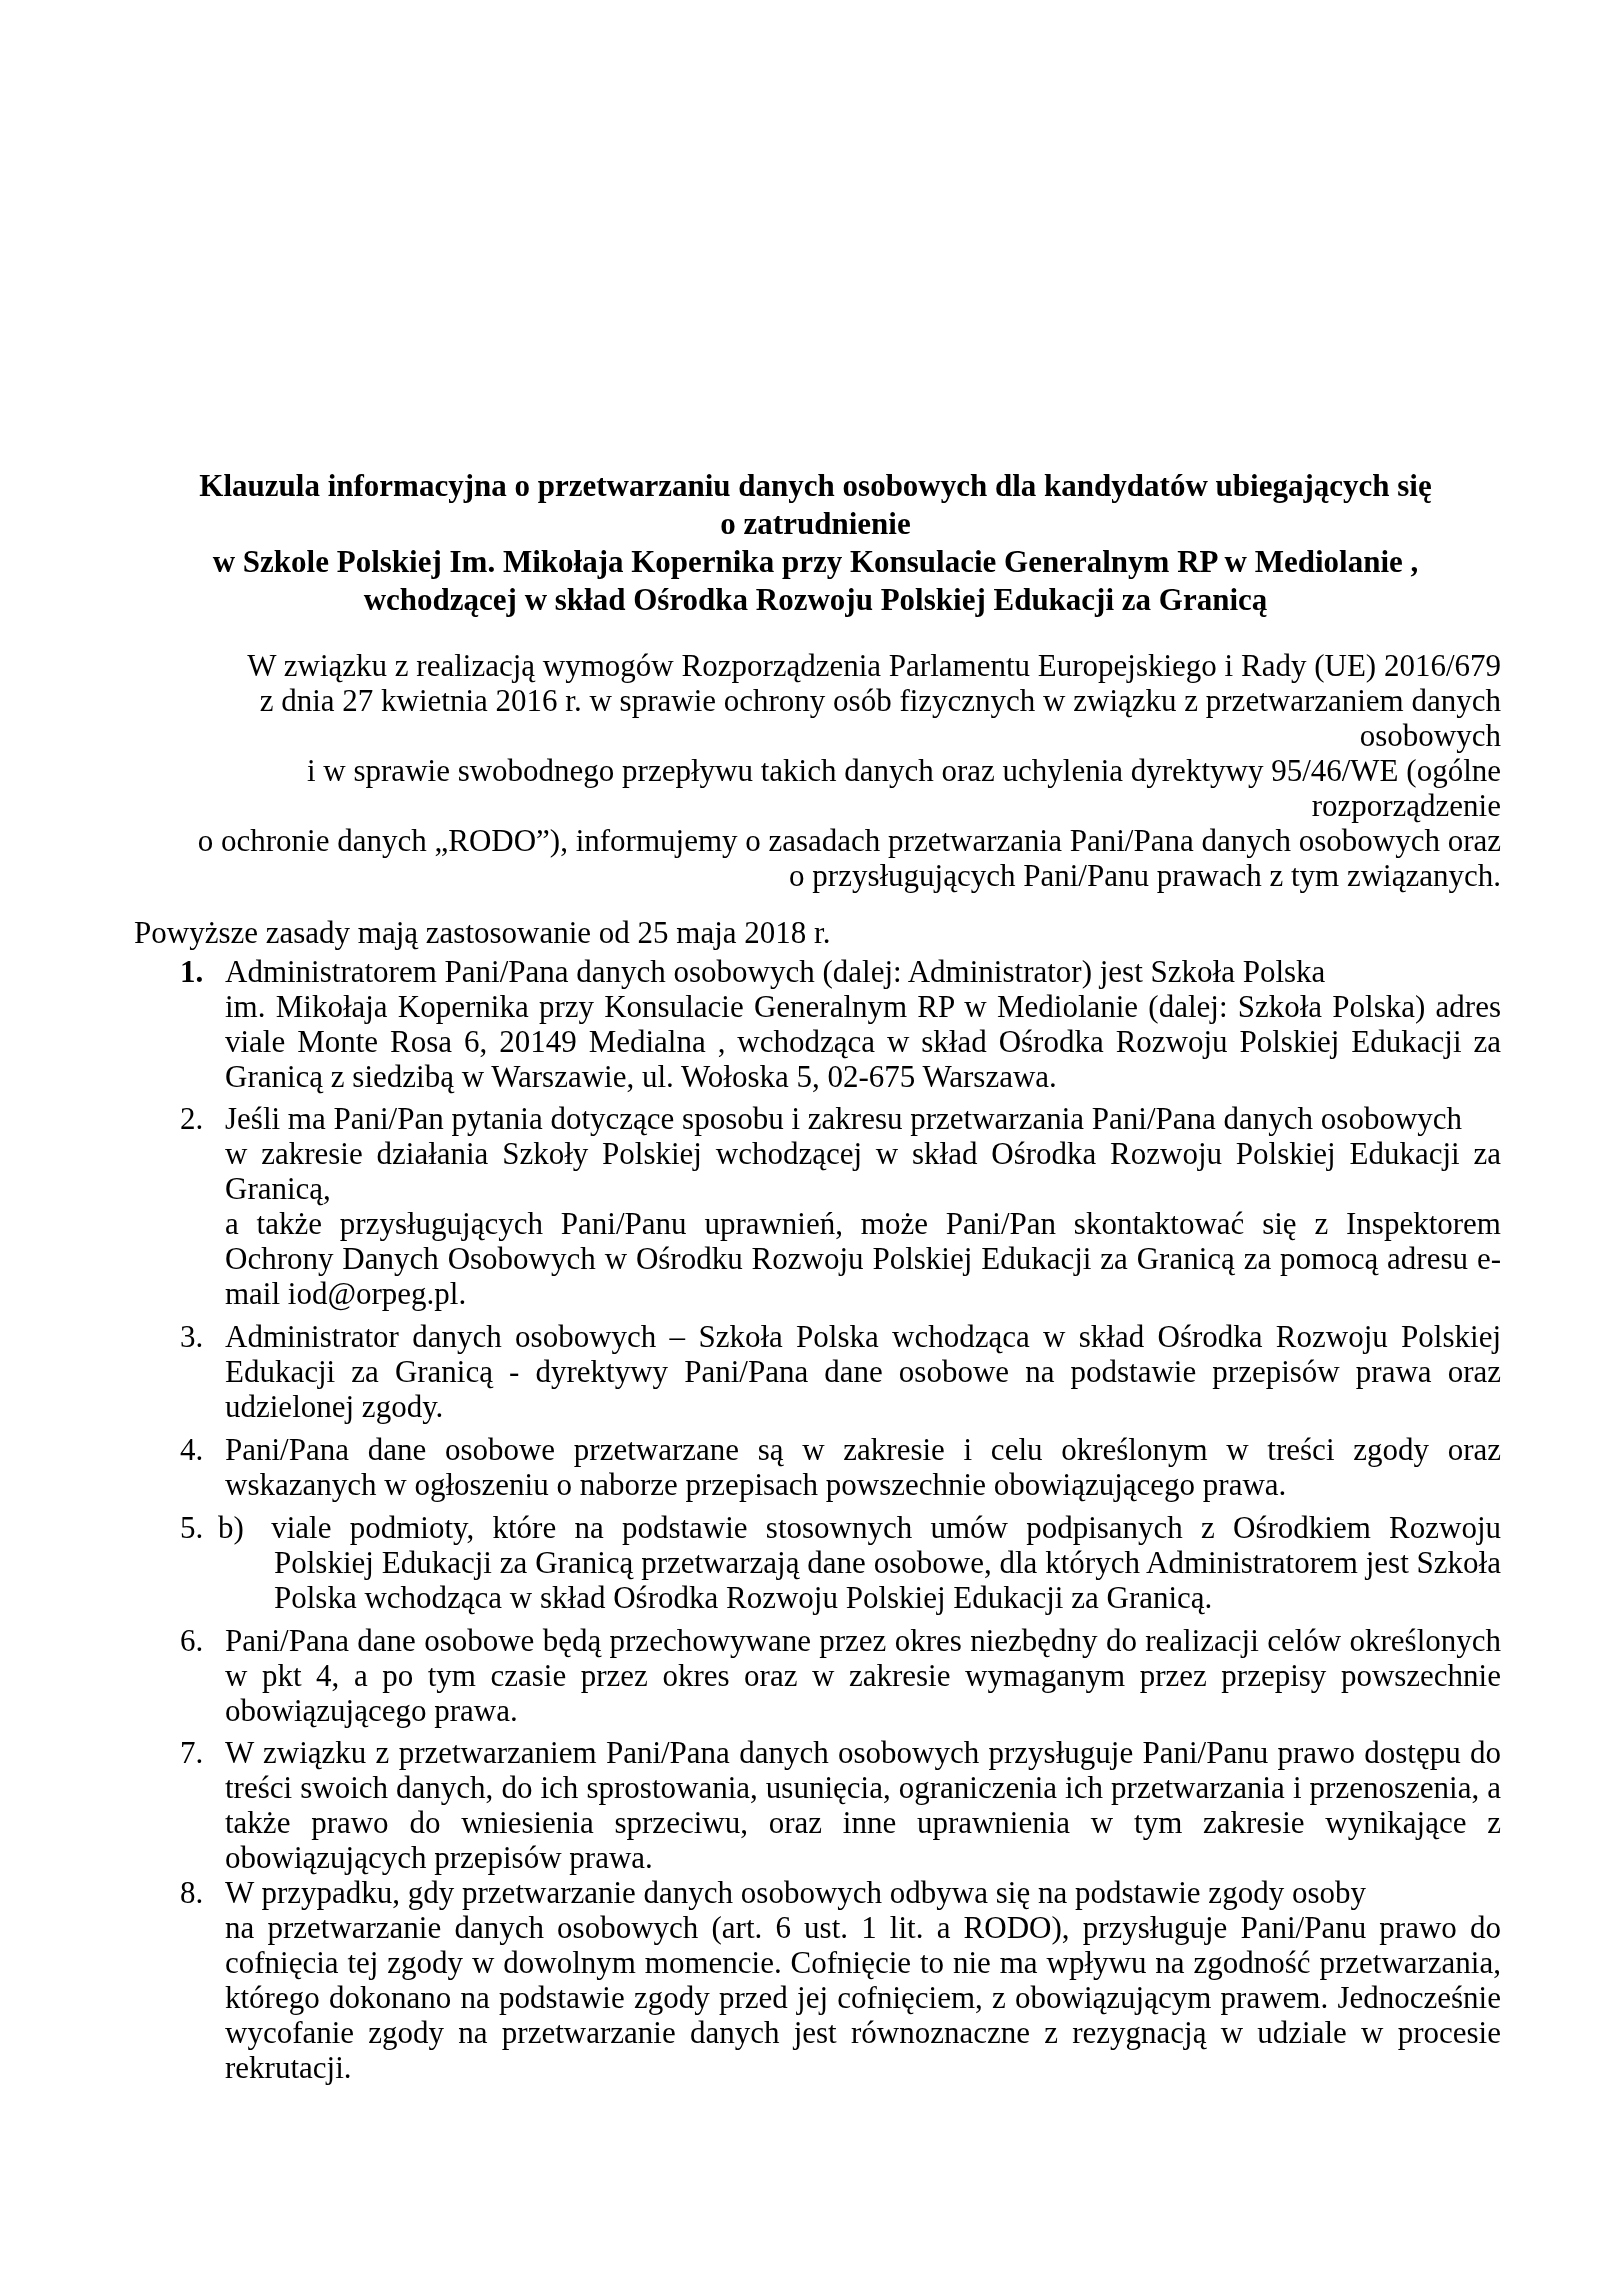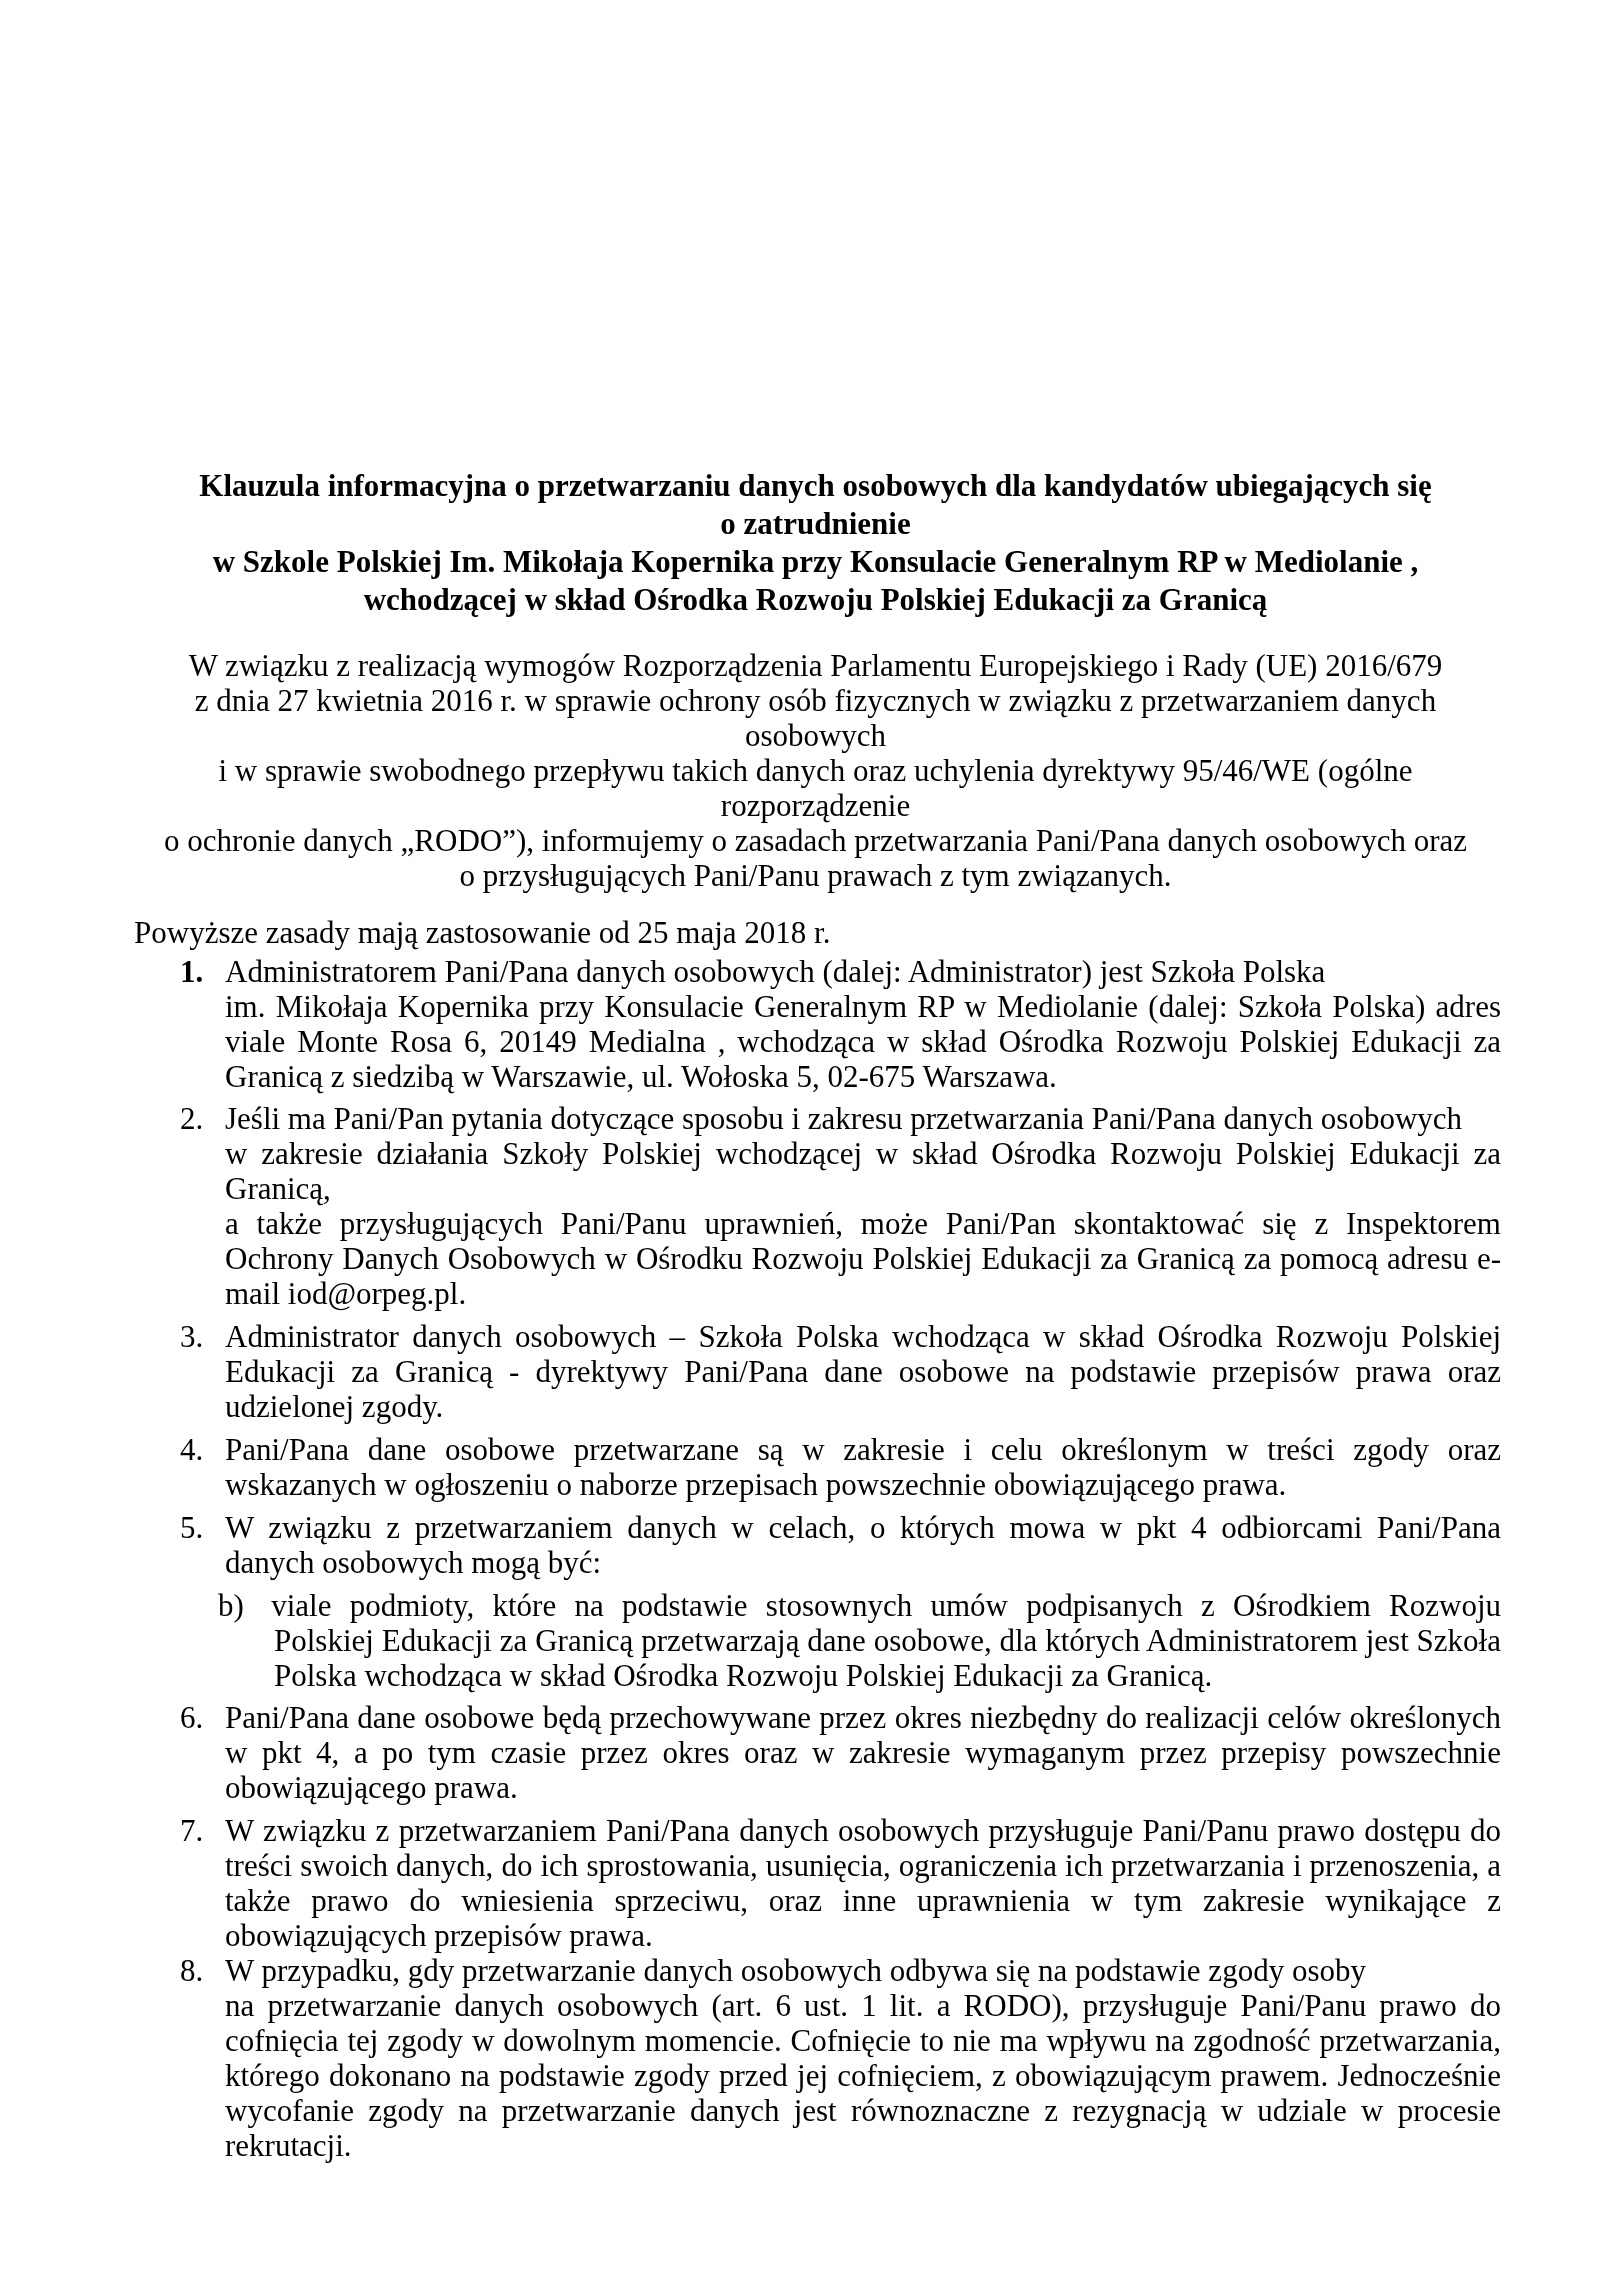--- a/index.html
+++ b/index.html
@@ -24,21 +24,21 @@
     margin: 0 0 29px 0;
     font-size: 31px;
     font-weight: bold;
     line-height: 38px;
     text-align: center;
     white-space: pre-line;
   }
   .intro {
     margin: 0 0 21.6px 0;
     white-space: pre-line;
-    text-align: center;
+    text-align: right;
   }
   .effective {
     margin: 4px;
     text-align: left;
   }
   .clauses {
     margin: 0;
     padding: 0;
   }
   .item {
@@ -110,21 +110,20 @@
       <div class="itext">Administrator danych osobowych – Szkoła Polska wchodząca w skład Ośrodka Rozwoju Polskiej Edukacji za Granicą - dyrektywy Pani/Pana dane osobowe na podstawie przepisów prawa oraz udzielonej zgody.</div>
     </div>
 
     <div class="item">
       <span class="marker">4.</span>
       <div class="itext">Pani/Pana dane osobowe przetwarzane są w zakresie i celu określonym w treści zgody oraz wskazanych w ogłoszeniu o naborze przepisach powszechnie obowiązującego prawa.</div>
     </div>
 
     <div class="item">
       <span class="marker">5.</span>
-      <div class="itext">W związku z przetwarzaniem danych w celach, o których mowa w pkt 4 odbiorcami Pani/Pana danych osobowych mogą być:</div>
 
 
       <div class="subitem sub-b">
         <span class="submarker">b)</span><span class="subtext">viale podmioty, które na podstawie stosownych umów podpisanych z Ośrodkiem Rozwoju Polskiej Edukacji za Granicą przetwarzają dane osobowe, dla których Administratorem jest Szkoła Polska wchodząca w skład  Ośrodka Rozwoju Polskiej  Edukacji za Granicą.</span>
       </div>
     </div>
 
     <div class="item">
       <span class="marker">6.</span>
       <div class="itext">Pani/Pana dane osobowe będą przechowywane przez okres niezbędny do realizacji celów określonych w pkt 4, a po tym czasie przez okres oraz w zakresie wymaganym przez przepisy powszechnie obowiązującego prawa.</div>

